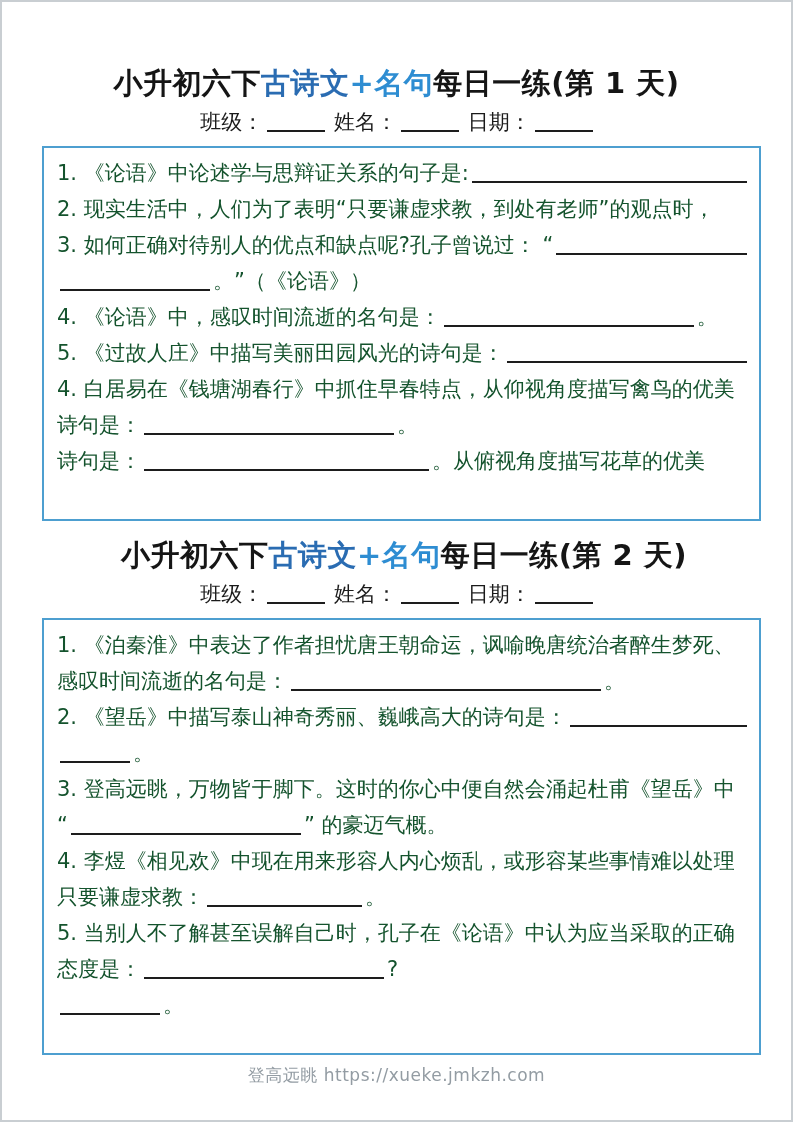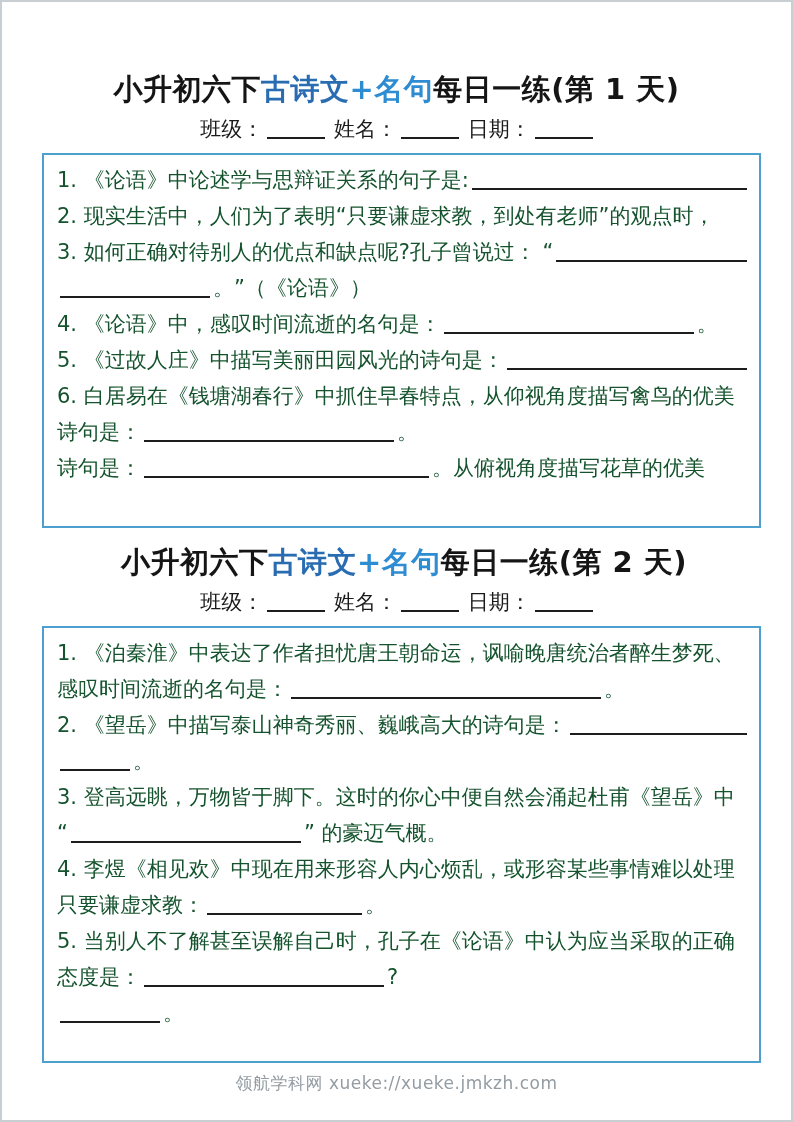--- a/index.html
+++ b/index.html
@@ -8,21 +8,21 @@
     background:#ffffff;
     box-sizing:border-box;
     border:2px solid #c9ced2;
     font-family:"DejaVu Sans",sans-serif;
     color:#141414;
     overflow:hidden;
     position:relative;
   }
   .page{padding-top:62px;}
   .title{
-    margin:6px;
+    margin:0;
     text-align:center;
     font-size:29px;
     line-height:38px;
     font-weight:bold;
     color:#151515;
     letter-spacing:0.5px;
     white-space:nowrap;
   }
   .title .hl1{color:var(--blue-dark,#2a6cb2);}
   .title .hl2{color:var(--blue-bright,#2e8dd2);}
@@ -80,21 +80,21 @@
       <span class="group"><span>姓名：</span><span class="blank meta-blank"></span></span>
       <span class="group"><span>日期：</span><span class="blank meta-blank"></span></span>
     </div>
     <div class="qbox qbox-1">
         <div class="qline"><span>1. 《论语》中论述学与思辩证关系的句子是:</span><span class="blank" style="width: 295px;"></span></div>
         <div class="qline"><span>2. 现实生活中，人们为了表明“只要谦虚求教，到处有老师”的观点时，</span></div>
         <div class="qline"><span>3. 如何正确对待别人的优点和缺点呢?孔子曾说过： “</span><span class="blank" style="width: 210px;"></span></div>
         <div class="qline"><span class="blank" style="width: 150px;"></span><span>。”（《论语》）</span></div>
         <div class="qline"><span>4. 《论语》中，感叹时间流逝的名句是：</span><span class="blank" style="width: 250px;"></span><span>。</span></div>
         <div class="qline"><span>5. 《过故人庄》中描写美丽田园风光的诗句是：</span><span class="blank" style="width: 275px;"></span></div>
-        <div class="qline"><span>6. 白居易在《钱塘湖春行》中抓住早春特点，从仰视角度描写禽鸟的优美</span></div>
+        <div class="qline"><span>4. 白居易在《钱塘湖春行》中抓住早春特点，从仰视角度描写禽鸟的优美</span></div>
         <div class="qline"><span>诗句是：</span><span class="blank" style="width: 250px;"></span><span>。</span></div>
         <div class="qline"><span>诗句是：</span><span class="blank" style="width: 285px;"></span><span>。从俯视角度描写花草的优美</span></div>
       </div>
   </div>
 
   <div class="section section-2">
     <h1 class="title"><span>小升初六下</span><span class="hl1">古诗文</span><span class="hl2">+名句</span><span>每日一练(第 2 天)</span></h1>
     <div class="meta">
       <span class="group"><span>班级：</span><span class="blank meta-blank"></span></span>
       <span class="group"><span>姓名：</span><span class="blank meta-blank"></span></span>
@@ -108,15 +108,15 @@
         <div class="qline"><span>3. 登高远眺，万物皆于脚下。这时的你心中便自然会涌起杜甫《望岳》中</span></div>
         <div class="qline"><span>“</span><span class="blank" style="width: 230px;"></span><span>” 的豪迈气概。</span></div>
         <div class="qline"><span>4. 李煜《相见欢》中现在用来形容人内心烦乱，或形容某些事情难以处理</span></div>
         <div class="qline"><span>只要谦虚求教：</span><span class="blank" style="width: 155px;"></span><span>。</span></div>
         <div class="qline"><span>5. 当别人不了解甚至误解自己时，孔子在《论语》中认为应当采取的正确</span></div>
         <div class="qline"><span>态度是：</span><span class="blank" style="width: 240px;"></span><span>?</span></div>
         <div class="qline"><span class="blank" style="width: 100px;"></span><span>。</span></div>
       </div>
   </div>
 
-  <div class="watermark">领航学科网 xueke://xueke.jmkzh.com</div>
+  <div class="watermark">登高远眺 https://xueke.jmkzh.com</div>
 
 </div>
 
 </body></html>

